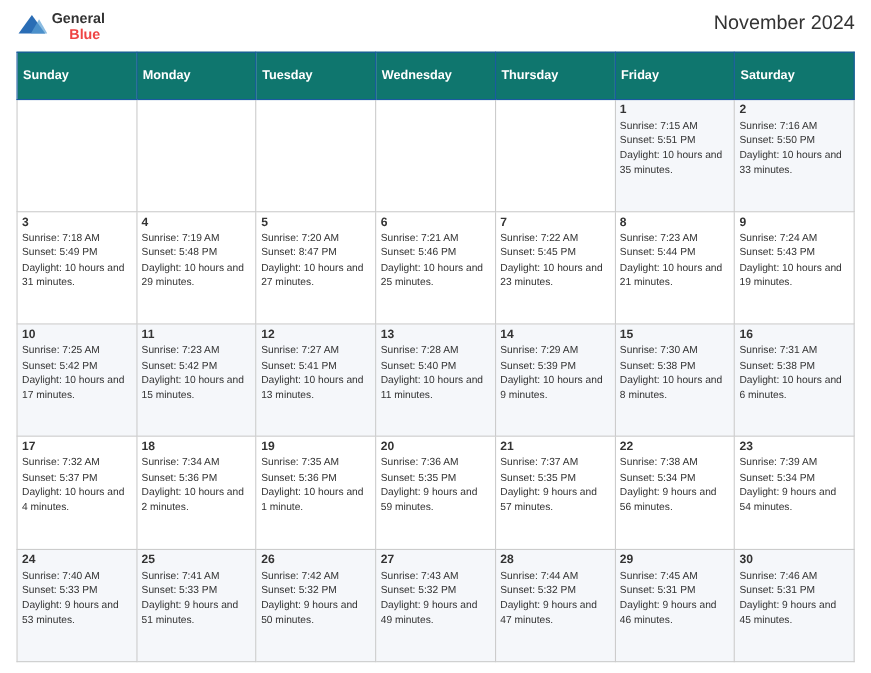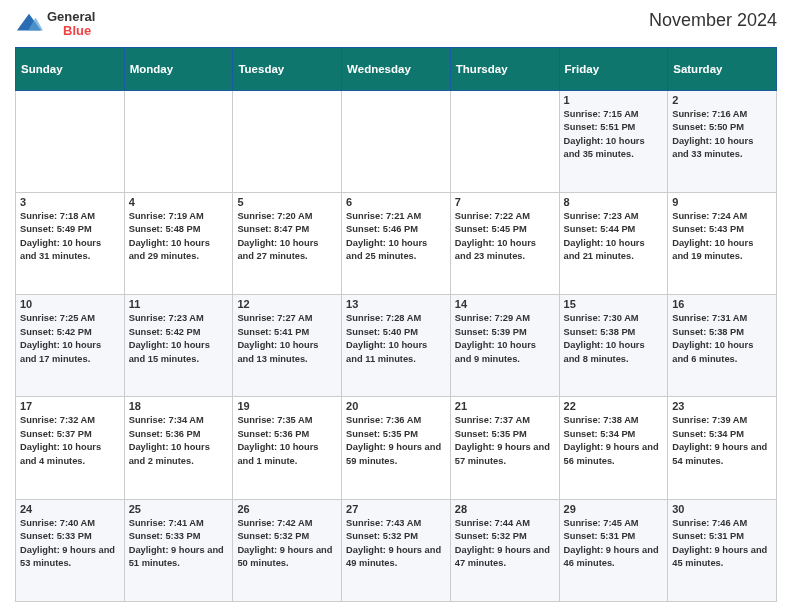--- a/index.html
+++ b/index.html
@@ -86,21 +86,20 @@
     }
     .day-num {
       font-weight: bold;
       font-size: 11px;
       display: block;
       margin-bottom: 2px;
     }
     .day-info {
       line-height: 1.45;
       font-size: 9.3px;
-      font-weight: bold;
     }
     .empty-cell {
       background: #fff !important;
     }
   </style>
 </head>
 <body>
 
 <div class="page">
   <div class="header">

